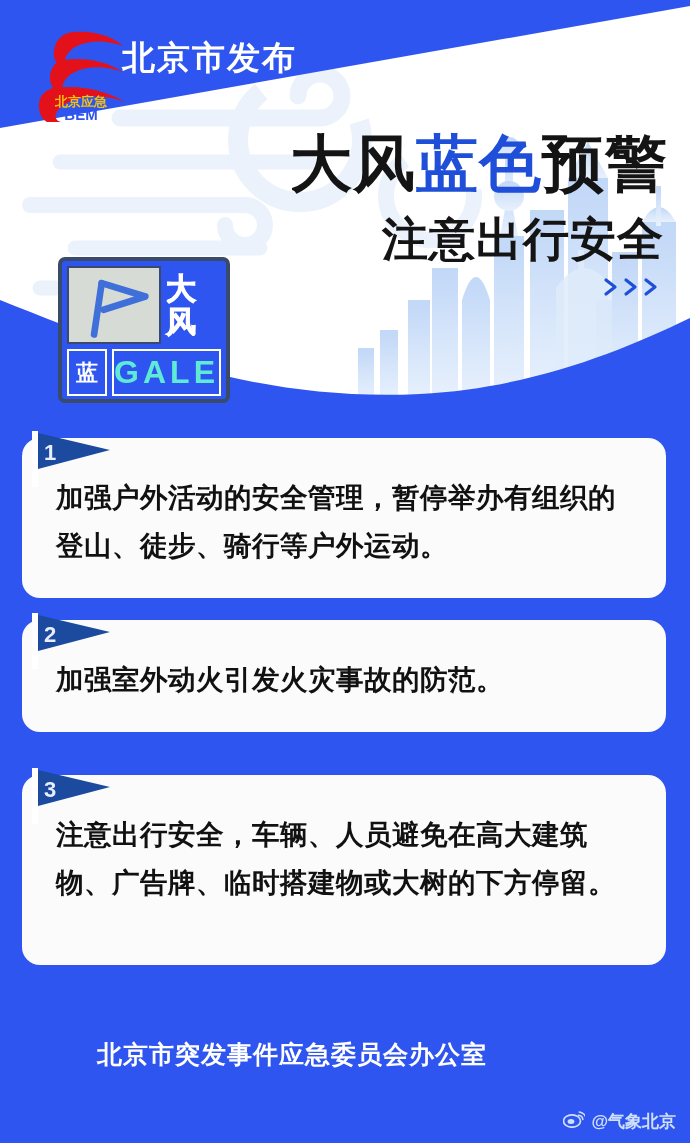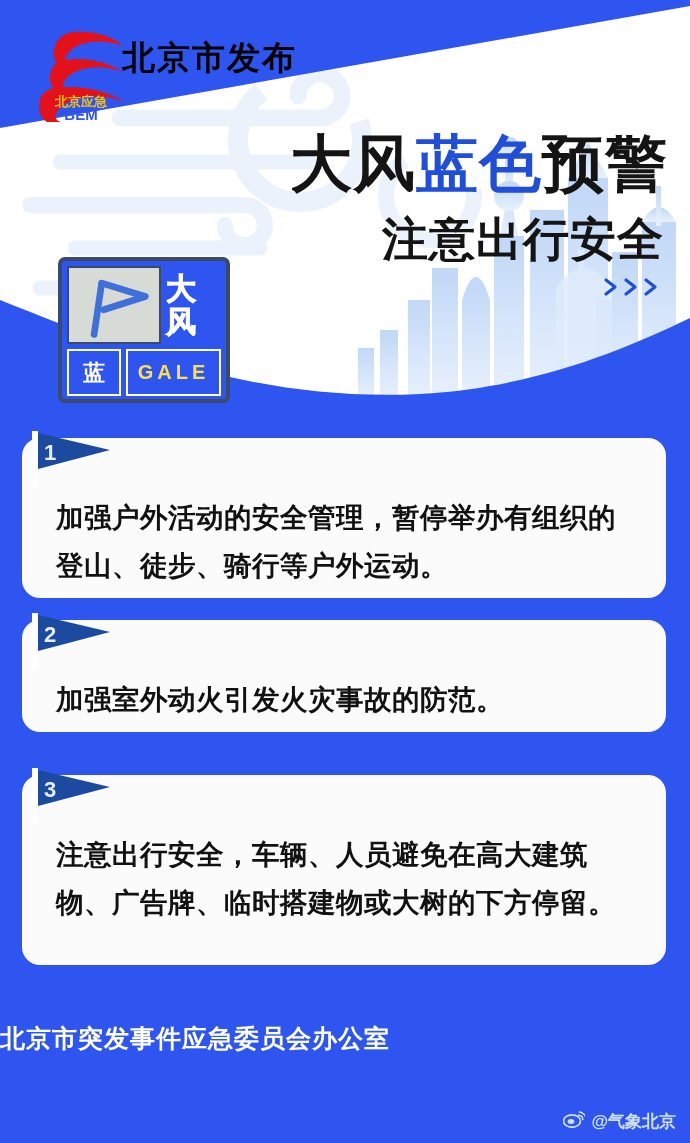--- a/index.html
+++ b/index.html
@@ -35,21 +35,21 @@
   .logo{
     position:absolute;
     left:27px; top:26px;
     width:108px; height:96px;
   }
   .brand-title{
     position:absolute;
     left:122px; top:36px;
     font-size:33px;
     font-weight:bold;
-    color:#000000;
+    color:#ffffff;
     letter-spacing:2px;
     white-space:nowrap;
   }
 
   
   .main-title{
     position:absolute;
     left:0; top:129px;
     width:668px;
     text-align:right;
@@ -115,21 +115,21 @@
     border:2px solid #ffffff;
     box-sizing:border-box;
     display:flex;align-items:center;justify-content:center;
     color:#ffffff;font-size:22px;font-weight:bold;
   }
   .signal-gale{
     flex:1;
     border:2px solid #ffffff;
     box-sizing:border-box;
     display:flex;align-items:center;justify-content:center;
-    color:#fde047;font-size:20px;font-weight:bold;letter-spacing:4px;
+    color:#5eead4;font-size:32px;font-weight:bold;letter-spacing:4px;
   }
 
   
   .card{
     position:absolute;
     left:22px;
     width:644px;
     background:#fbfbfb;
     border-radius:18px;
     box-sizing:border-box;
@@ -144,40 +144,42 @@
     left:22px; top:2px;
     font-size:22px;
     font-weight:bold;
     color:#e8eefc;
     z-index:3;
     pointer-events:none;
   }
   .card-text{
     position:relative;
     margin:0;
-    padding:56px 26px 22px 34px;
+    padding:36px 26px 22px 34px;
     font-size:27.5px;
     line-height:48px;
     color:#111111;
     font-weight:bold;
     letter-spacing:0.5px;
   }
 
   
   .footer{
     position:absolute;
     left:0; bottom:0;
     width:690px; height:153px;
   }
   .footer-line{
     position:absolute;
     width:584px;
+    text-align:center;
     color:#ffffff;
     font-weight:bold;
     letter-spacing:1px;
+    margin-top:16px;
   }
   .footer-line.l1{ top:32px; font-size:25px; }
   .footer-line.l2{ top:80px; font-size:25px; }
   .weibo{
     position:absolute;
     right:14px; bottom:10px;
     display:flex;gap:6px;
     color:#cfe0fb;
     font-size:17px;
     font-weight:bold;

